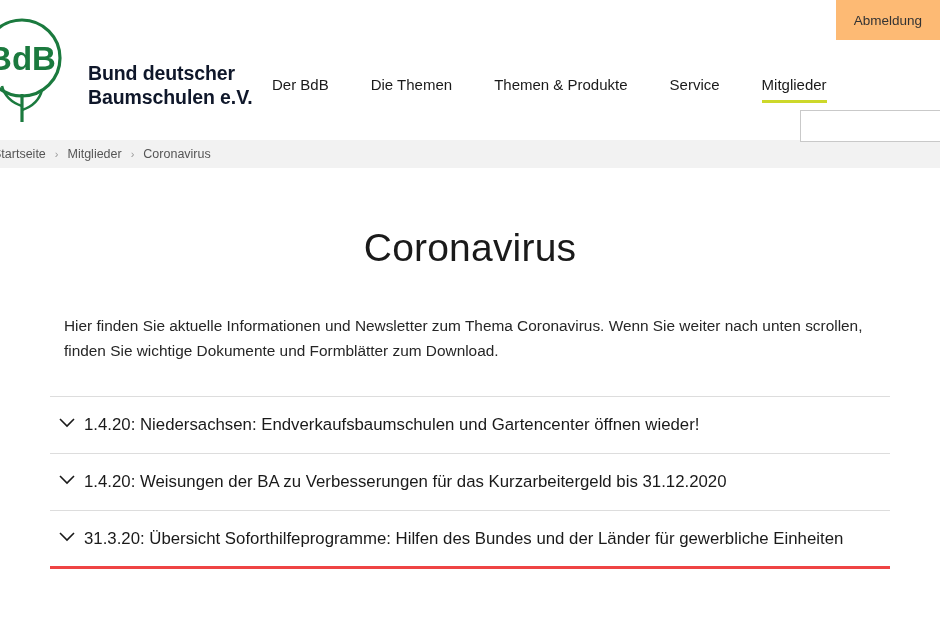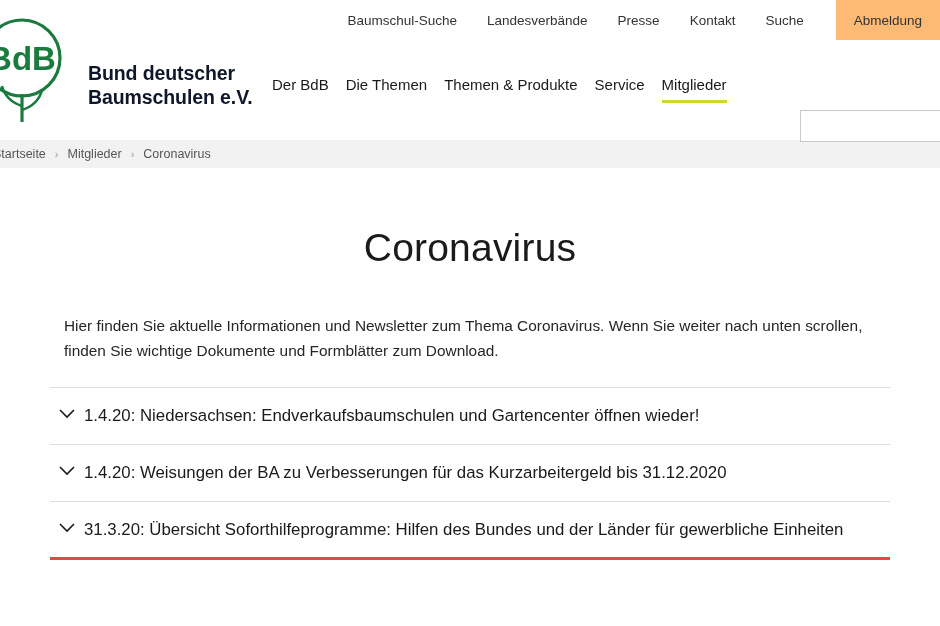--- a/index.html
+++ b/index.html
@@ -77,21 +77,21 @@
     line-height: 1.22;
     letter-spacing: -0.1px;
     white-space: pre-line;
   }
 
   .mainnav {
     position: absolute;
     left: 272px;
     top: 36px;
     display: flex;
-    gap: 17px;
+    gap: 42px;
     font-size: 15px;
     color: #1a1a1a;
   }
   .mainnav a {
     color: #1a1a1a;
     text-decoration: none;
     padding-bottom: 7px;
     white-space: nowrap;
   }
   .mainnav a.active {
@@ -155,21 +155,21 @@
     width: 812px;
     margin: 44px auto 0 auto;
     text-align: left;
     font-size: 15.4px;
     line-height: 1.62;
     color: #262626;
   }
 
   .accordion {
     width: 840px;
-    margin: 23px auto 0 auto;
+    margin: 32px auto 0 auto;
   }
   .acc-item {
     border-top: 1px solid #dddddd;
     display: flex;
     align-items: flex-start;
     padding: 16px 0 16px 0;
     cursor: pointer;
   }
   .acc-item:last-child { border-bottom: 3px solid #ef4444; }
   .chev {
@@ -184,27 +184,20 @@
     font-size: 16.8px;
     line-height: 1.42;
     color: #1a1a1a;
     padding-right: 16px;
   }
 </style>
 </head>
 <body>
 
 <div class="topbar">
-  <div class="topbar-links">
-    <a href="#">Baumschul-Suche</a>
-    <a href="#">Landesverbände</a>
-    <a href="#">Presse</a>
-    <a href="#">Kontakt</a>
-    <a href="#">Suche</a>
-  </div>
   <div class="logout-btn">Abmeldung</div>
 </div>
 
 <div class="header">
 
   <div class="logo-wrap">
     <div class="logo-mark">
       <svg width="96" height="118" viewBox="0 0 96 118" xmlns="http://www.w3.org/2000/svg">
 
         <circle cx="40" cy="52" r="38" fill="#ffffff" stroke="#1b7a3e" stroke-width="3.2"></circle>

